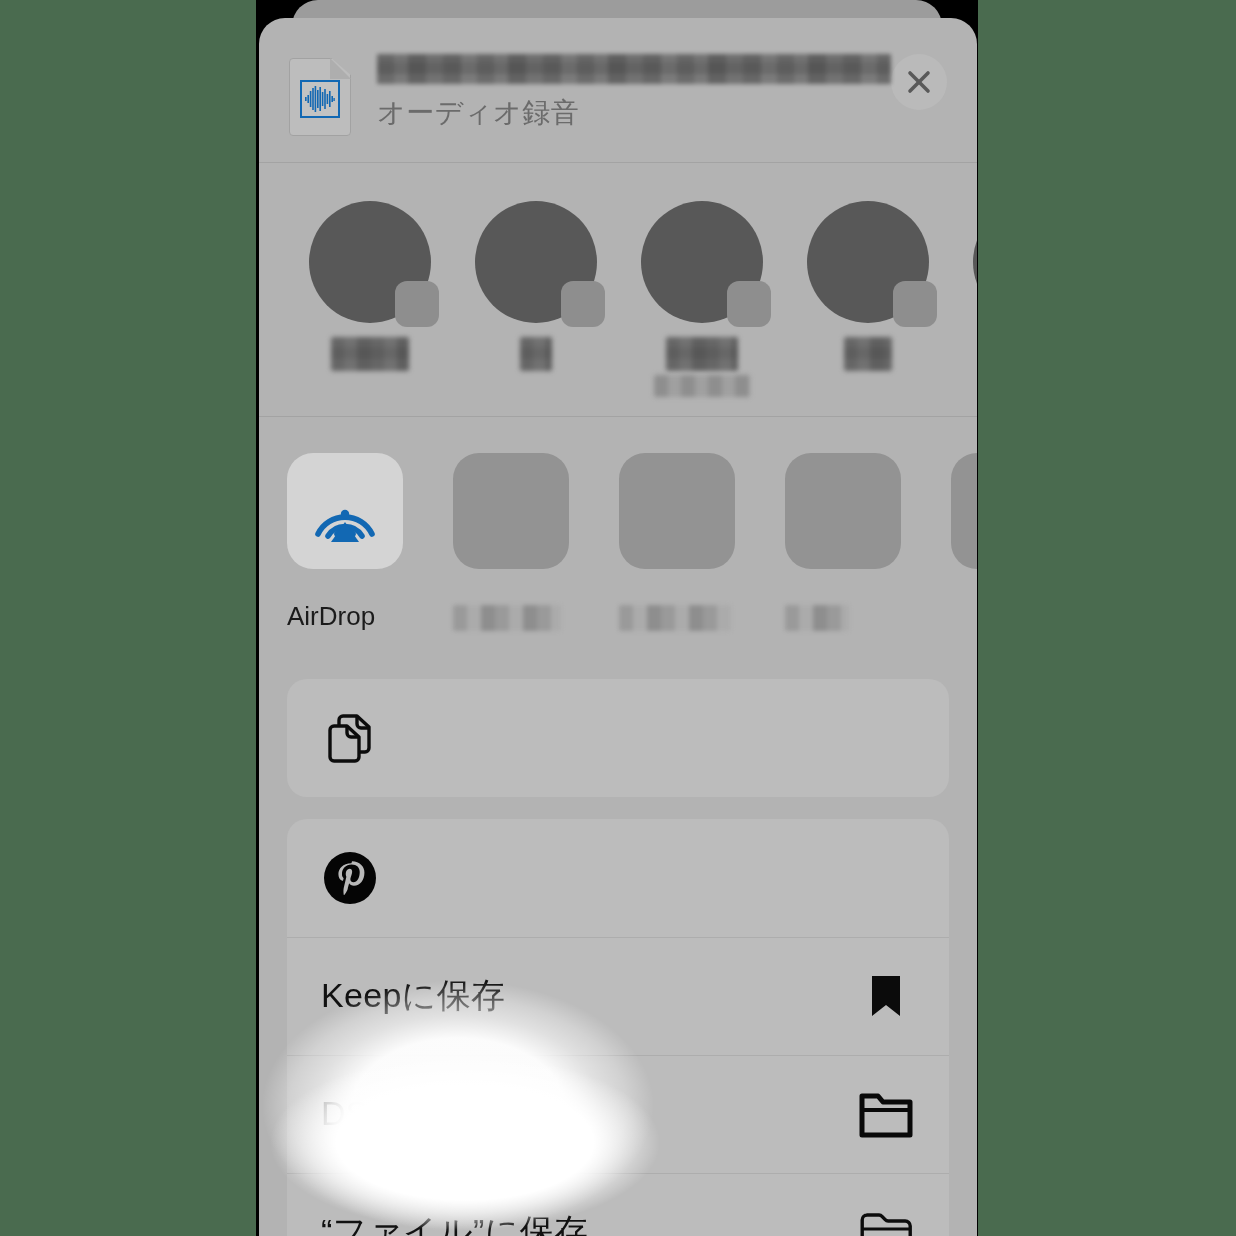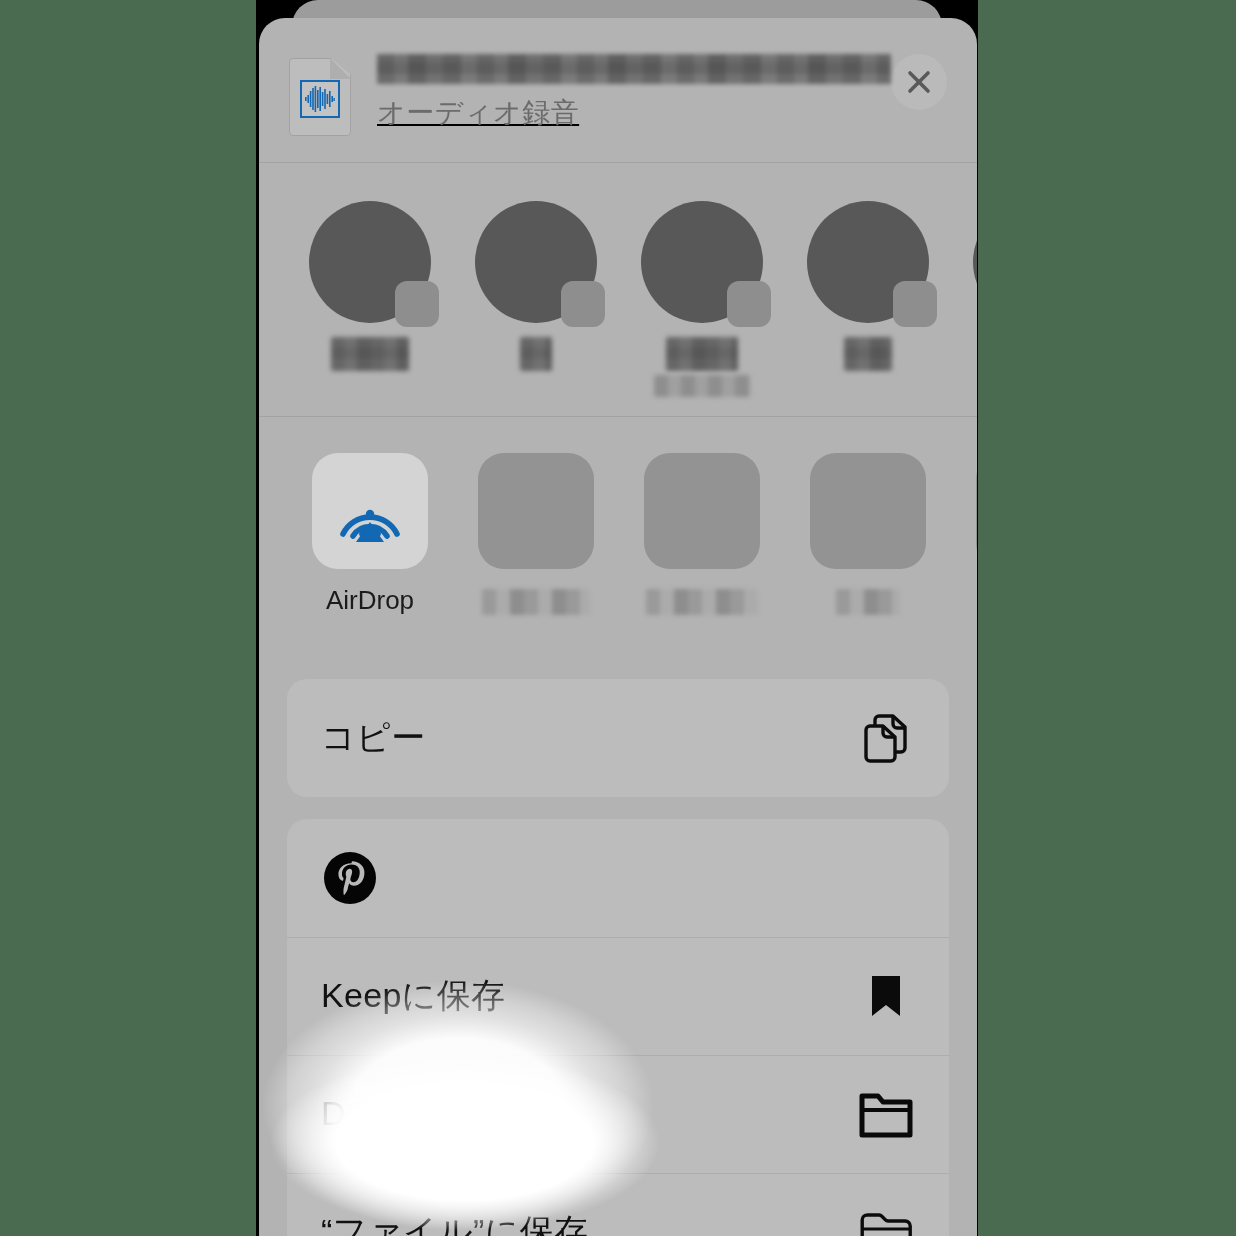--- a/index.html
+++ b/index.html
@@ -58,21 +58,20 @@
   }
 
   
   .header {
     position: relative;
     height: 145px;
     box-sizing: border-box;
     padding: 34px 30px 0 30px;
     display: flex;
     align-items: flex-start;
-    text-decoration: underline;
   }
   .header-divider {
     position: absolute;
     left: 0; right: 0;
     bottom: 0;
     height: 1px;
     background: #a3a3a3;
   }
 
   .file-icon {
@@ -245,21 +244,21 @@
     align-items: flex-start;
     padding: 36px 0 0 28px;
     box-sizing: border-box;
     overflow: hidden;
   }
   .app {
     width: 166px;
     flex: 0 0 auto;
     display: flex;
     flex-direction: column;
-    align-items: center;
+    gap: 16px;
   }
   .app .tile {
     width: 116px;
     height: 116px;
     border-radius: 26px;
     background: #939393;
     display: flex;
     align-items: center;
     justify-content: center;
   }
@@ -491,21 +490,20 @@
 
       <div class="app">
         <div class="tile"></div>
       </div>
     </div>
 
     <div class="actions">
 
       <div class="card">
         <div class="action-row">
-          <div class="a-label">コピー</div>
           <div class="a-icon">
             <svg width="46" height="50" viewBox="0 0 46 50" aria-hidden="true">
               <path d="M16 3 h14 l12 11 v21 a4 4 0 0 1 -4 4 h-22 a4 4 0 0 1 -4 -4 v-28 a4 4 0 0 1 4 -4 z" fill="none" stroke="#0c0c0c" stroke-width="3.4" stroke-linejoin="round"></path>
               <path d="M30 3 v8 a4 4 0 0 0 4 4 h8" fill="none" stroke="#0c0c0c" stroke-width="3.4" stroke-linejoin="round"></path>
               <path d="M7 13 h13 l12 11 v20 a4 4 0 0 1 -4 4 h-21 a4 4 0 0 1 -4 -4 v-27 a4 4 0 0 1 4 -4 z" fill="#bcbcbc" stroke="#0c0c0c" stroke-width="3.4" stroke-linejoin="round"></path>
               <path d="M20 13 v7 a4 4 0 0 0 4 4 h8" fill="none" stroke="#0c0c0c" stroke-width="3.4" stroke-linejoin="round"></path>
             </svg>
           </div>
         </div>
       </div>

